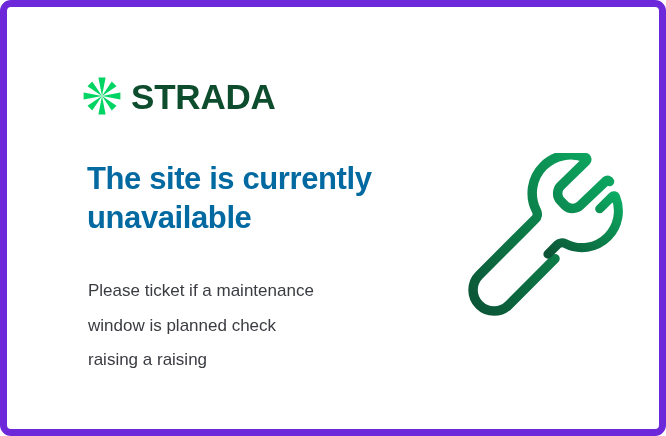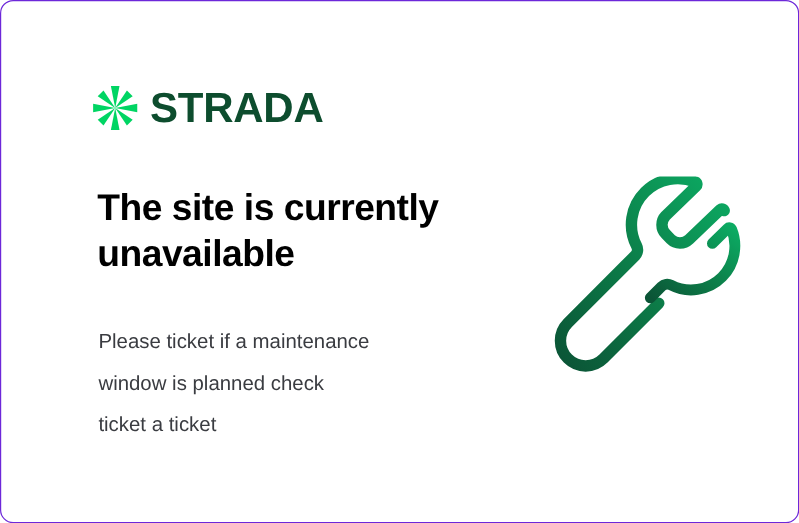--- a/index.html
+++ b/index.html
@@ -13,21 +13,21 @@
     font-family: "Liberation Sans", sans-serif;
     -webkit-font-smoothing: antialiased;
   }
 
   .page-card {
     position: relative;
     box-sizing: border-box;
     width: 666px;
     height: 436px;
     background: #ffffff;
-    border: 1px solid #6d28d9;
+    border: 7px solid #6d28d9;
     border-radius: 11px;
     overflow: hidden;
   }
 
   
   .brand {
     position: absolute;
     left: 75px;
     top: 69px;
     display: flex;
@@ -53,21 +53,21 @@
   .headline {
     position: absolute;
     left: 80px;
     top: 152px;
     width: 330px;
     margin: 0;
     font-size: 31px;
     font-weight: bold;
     line-height: 1.26;
     letter-spacing: -0.4px;
-    color: #000000;
+    color: #0369a1;
   }
 
   
   .body-copy {
     position: absolute;
     left: 81px;
     top: 267px;
     width: 320px;
     margin: 0;
     font-size: 17px;
@@ -120,21 +120,21 @@
       </svg>
     </span>
     <span class="brand-wordmark">STRADA</span>
   </div>
 
   <h1 class="headline">The site is currently unavailable</h1>
 
   <p class="body-copy">
     <span class="copy-line">Please ticket if a maintenance</span>
     <span class="copy-line">window is planned check</span>
-    <span class="copy-line">ticket a ticket</span>
+    <span class="copy-line">raising a raising</span>
   </p>
 
   <div class="wrench-art">
     <svg viewBox="0 0 166 166" xmlns="http://www.w3.org/2000/svg" aria-hidden="true">
       <defs>
         <linearGradient id="wrenchGrad" x1="0" y1="1" x2="1" y2="0">
           <stop offset="0%" stop-color="#0b5436"></stop>
           <stop offset="45%" stop-color="#0c7a47"></stop>
           <stop offset="100%" stop-color="#0cab63"></stop>
         </linearGradient>

